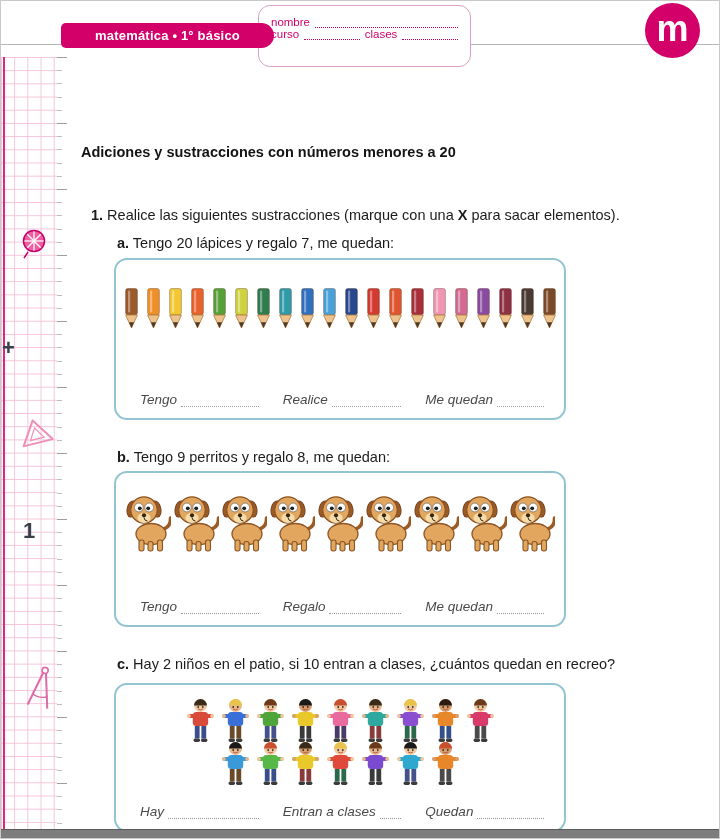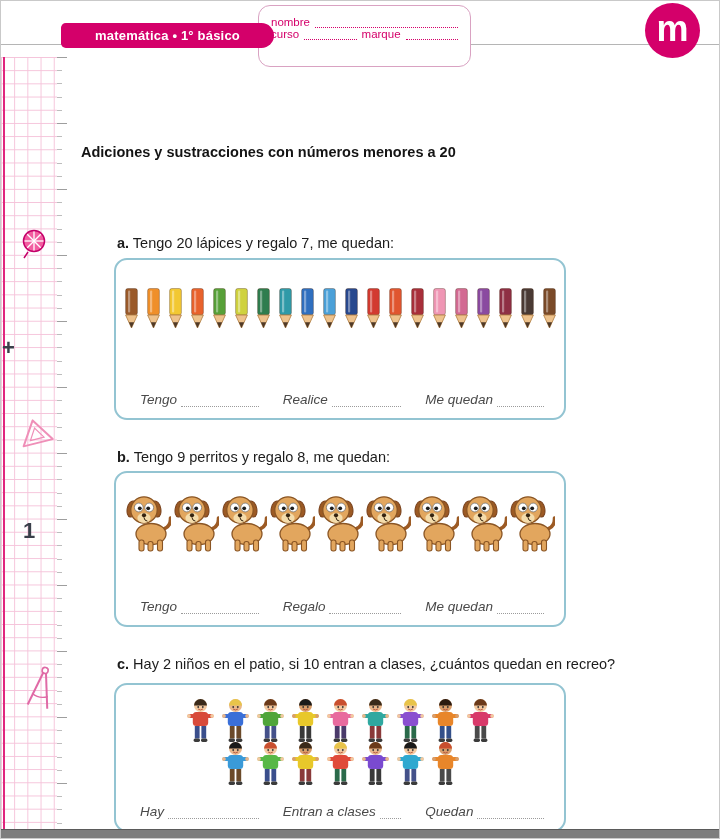--- a/index.html
+++ b/index.html
@@ -77,21 +77,21 @@
     <span>matemática • 1° básico</span>
   </div>
   <div class="formbox">
     <div class="frow">
       <span>nombre</span>
       <span class="fblank"></span>
     </div>
     <div class="frow">
       <span>curso</span>
       <span class="fblank"></span>
-      <span>marque</span>
+      <span>clases</span>
       <span class="fblank"></span>
     </div>
   </div>
   <div class="logo">
     <span>m</span>
   </div>
 
   <div class="grid"></div>
   <div class="grid-edge"></div>
   <div class="ruler">
@@ -123,20 +123,21 @@
     <svg width="36" height="46" viewBox="0 0 36 46">
       <circle cx="18" cy="5" r="3" fill="none" stroke="#e06aa6" stroke-width="1.6"></circle>
       <line x1="16.5" y1="8" x2="8" y2="42" stroke="#e06aa6" stroke-width="2"></line>
       <line x1="19.5" y1="8" x2="28" y2="42" stroke="#e06aa6" stroke-width="2"></line>
       <path d="M10,30 Q18,34.5 26,30" fill="none" stroke="#e06aa6" stroke-width="1.4"></path>
     </svg>
   </div>
 
   <div class="subtitle">Adiciones y sustracciones con números menores a 20</div>
 
+  <div class="exline"><span class="bb">1.</span><span> Realice las siguientes sustracciones (marque con una </span><span class="bb">X</span><span> para sacar elementos).</span></div>
 
   <div class="prompt pa"><span class="bb">a.</span><span> Tengo 20 lápices y regalo 7, me quedan:</span></div>
   <div class="box boxa">
     <div class="art-pencils">
         <svg width="21" height="46" viewBox="0 0 21 46">
   <rect x="4.6" y="2.5" width="11.8" height="26.5" rx="2.2" fill="#9a5a2a" stroke="rgba(60,30,10,0.35)" stroke-width="0.9"></rect>
   <rect x="7" y="4.5" width="2.2" height="22" rx="1" fill="rgba(255,255,255,0.38)"></rect>
   <polygon points="4.6,29 16.4,29 10.5,42" fill="#eec28c" stroke="#b5854a" stroke-width="0.9" stroke-linejoin="round"></polygon>
   <polygon points="10.5,42 7.9,36.2 13.1,36.2" fill="#503a28"></polygon>
         </svg>

